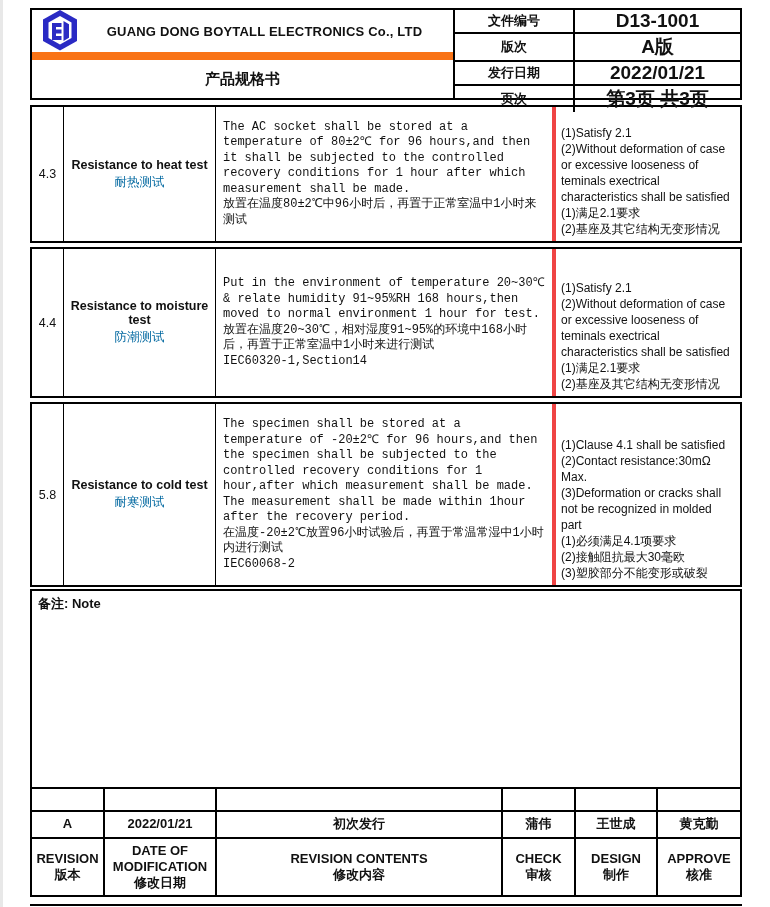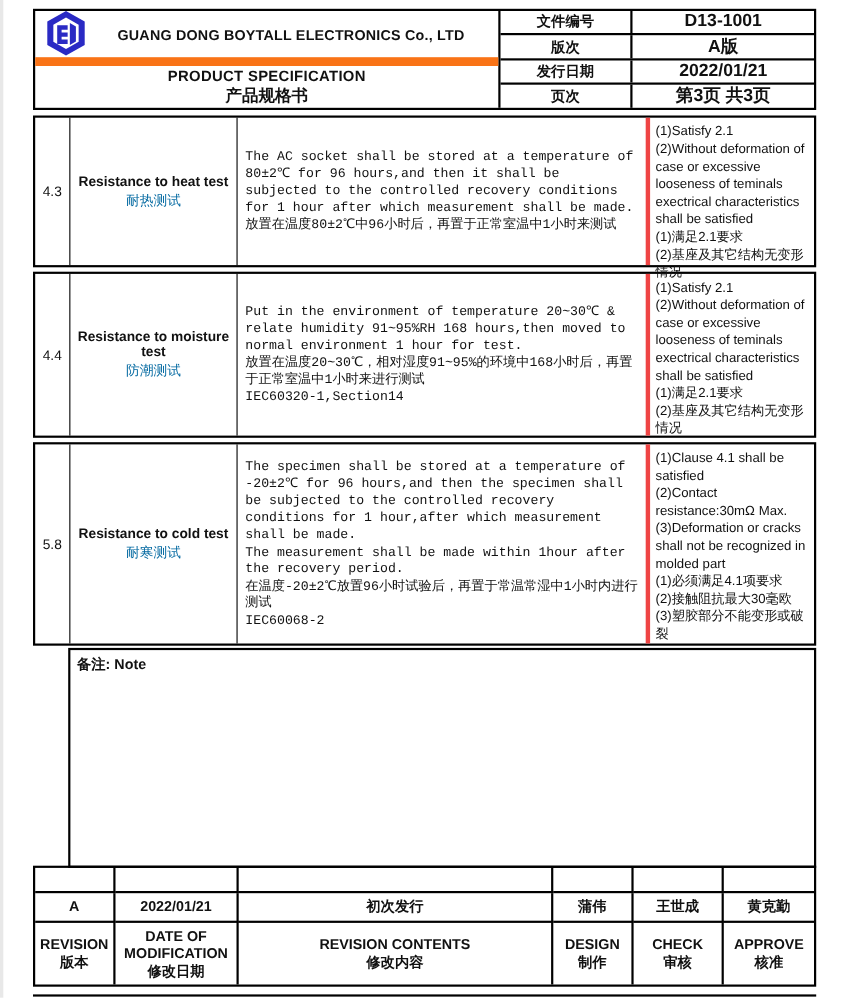--- a/index.html
+++ b/index.html
@@ -21,40 +21,40 @@
   .company-names { flex: 1; text-align: center; }
   .company-en { font-size: 13px; font-weight: bold; letter-spacing: .2px; }
   .company-cn { font-size: 15px; font-weight: bold; margin-top: 2px; }
   .title-row { flex: 1; display: flex; flex-direction: column; justify-content: center; text-align: center; }
   .title-en { font-size: 13.5px; font-weight: bold; letter-spacing: .3px; }
   .title-cn { font-size: 15px; font-weight: bold; margin-top: 1px; text-align: center; }
   .header-right { flex: 1; display: flex; flex-direction: column; }
   .meta-row { flex: 1; display: flex; border-bottom: 2px solid #000; }
   .meta-row:last-child { border-bottom: none; }
   .meta-label { width: 120px; border-right: 2px solid #000; display: flex; align-items: center; justify-content: center; font-size: 13px; font-weight: bold; }
-  .meta-value { flex: 1; display: flex; align-items: center; justify-content: center; font-size: 16px; font-weight: bold; text-align: center; }
+  .meta-value { flex: 1; display: flex; align-items: center; justify-content: center; font-size: 19px; font-weight: bold; text-align: center; }
 
   
   .test-row { display: flex; border: 2px solid #000; margin-top: 4px; }
   .test-row.first { margin-top: 5px; }
   .cell { border-right: 1px solid #000; }
   .cell-no { width: 32px; display: flex; align-items: center; justify-content: center; font-size: 12.5px; }
   .cell-item { width: 152px; display: flex; flex-direction: column; align-items: center; justify-content: center; text-align: center; padding: 2px; }
   .item-en { font-size: 12.5px; font-weight: 600; }
   .item-cn { font-size: 12.5px; color: #0369a1; margin-top: 2px; }
   .cell-desc { flex: 1; display: flex; align-items: center; padding: 4px 7px; border-right: 4px solid #ef4444; font-family: Liberation Mono, monospace; }
   .desc-text { font-size: 12px; line-height: 15.5px; white-space: pre-line; }
-  .cell-criteria { width: 149px; border-right: none; display: flex; align-items: flex-start; padding: 4px 5px; }
+  .cell-criteria { width: 184px; border-right: none; display: flex; align-items: flex-end; padding: 4px 5px; }
   .criteria-text { font-size: 12px; line-height: 16px; white-space: pre-line; }
   .h-43 { height: 138px; }
   .h-44 { height: 151px; }
   .h-45 { height: 185px; }
 
   
-  .note-box { border: 2px solid #000; margin-top: 2px; height: 200px; padding: 4px 6px; margin-left: 32px; }
+  .note-box { border: 2px solid #000; margin-top: 2px; height: 200px; padding: 4px 6px; }
   .note-label { font-size: 13px; font-weight: bold; }
 
   
   .rev-table { border: 2px solid #000; margin-top: -2px; display: grid;
     grid-template-columns: 73px 112px 1fr 73px 82px 82px;
     grid-template-rows: 23px 27px 56px; }
   .rt-cell { border-right: 2px solid #000; border-bottom: 2px solid #000;
     display: flex; flex-direction: column; align-items: center; justify-content: center;
     font-size: 13px; font-weight: bold; text-align: center; white-space: pre-line; line-height: 1.25; }
   .rt-cell.last-col { border-right: none; }
@@ -80,21 +80,20 @@
             <path d="M20 7 L31.5 13.5 L31.5 29 L20 35.5 L8.5 29 L8.5 13.5 Z" fill="#ffffff"></path>
             <path d="M12 14 h9.5 v4 h-5.5 v2.5 h5.5 v4 h-5.5 v2.5 h5.5 v4 H12 Z" fill="#2a2ac4"></path>
             <path d="M23.5 12 l5.5 3.2 v13.6 l-5.5 3.2 Z" fill="#2a2ac4"></path>
           </svg>
         </span>
         <div class="company-names">
           <div class="company-en">GUANG DONG BOYTALL ELECTRONICS Co., LTD</div>
         </div>
       </div>
       <div class="title-row">
-        <div class="title-en">PRODUCT SPECIFICATION</div>
         <div class="title-cn">产品规格书</div>
       </div>
     </div>
     <div class="header-right">
       <div class="meta-row">
         <div class="meta-label">文件编号</div>
         <div class="meta-value">D13-1001</div>
       </div>
       <div class="meta-row">
         <div class="meta-label">版次</div>
@@ -190,23 +189,23 @@
     <div class="rt-cell">王世成</div>
     <div class="rt-cell last-col">黄克勤</div>
 
     <div class="rt-cell last-row">REVISION
 版本</div>
     <div class="rt-cell last-row">DATE OF
 MODIFICATION
 修改日期</div>
     <div class="rt-cell last-row">REVISION CONTENTS
 修改内容</div>
+    <div class="rt-cell last-row">CHECK
+审核</div>
     <div class="rt-cell last-row">DESIGN
 制作</div>
-    <div class="rt-cell last-row">CHECK
-审核</div>
     <div class="rt-cell last-row last-col">APPROVE
 核准</div>
   </div>
 
   <div class="bottom-line"></div>
 
 </div>
 
 </body></html>

